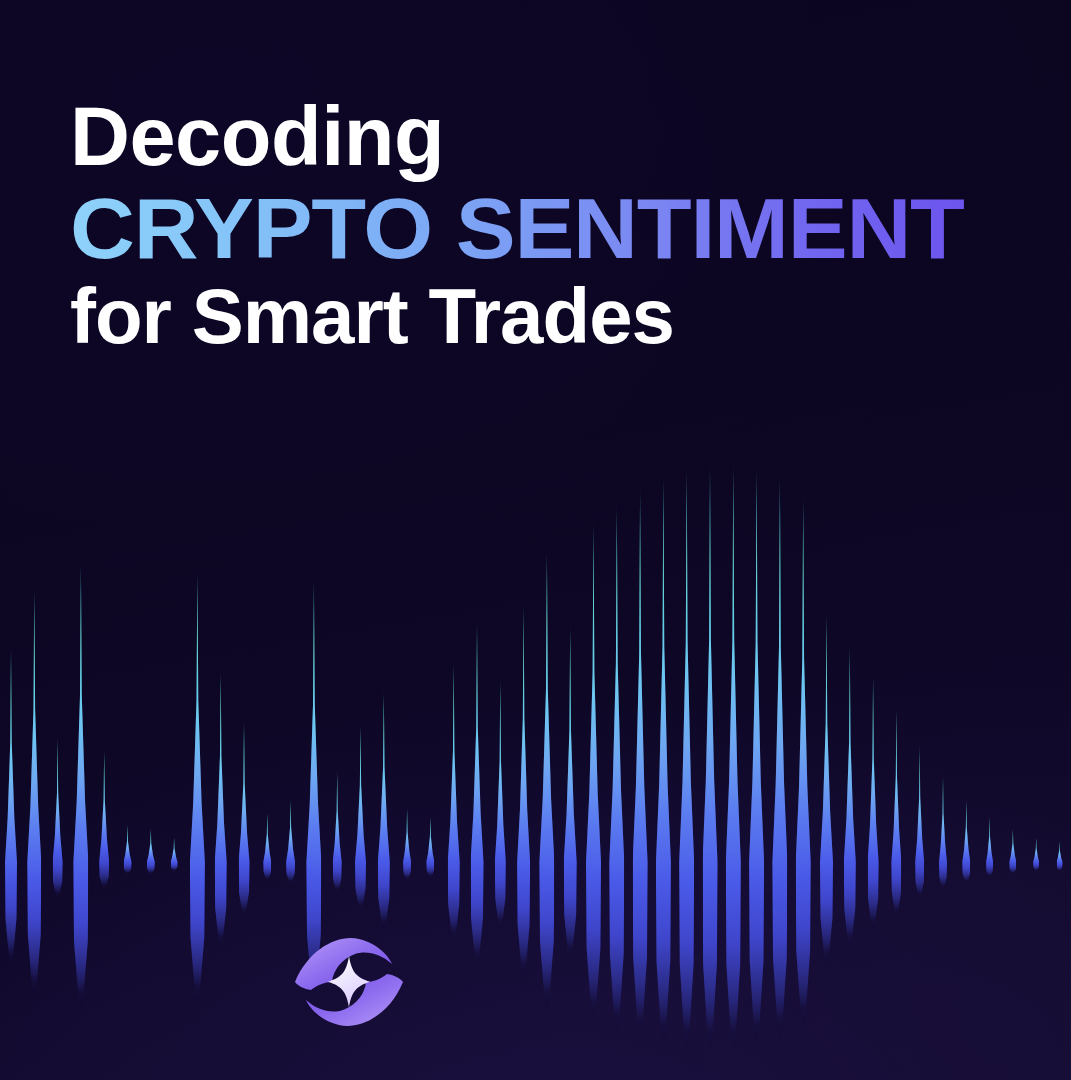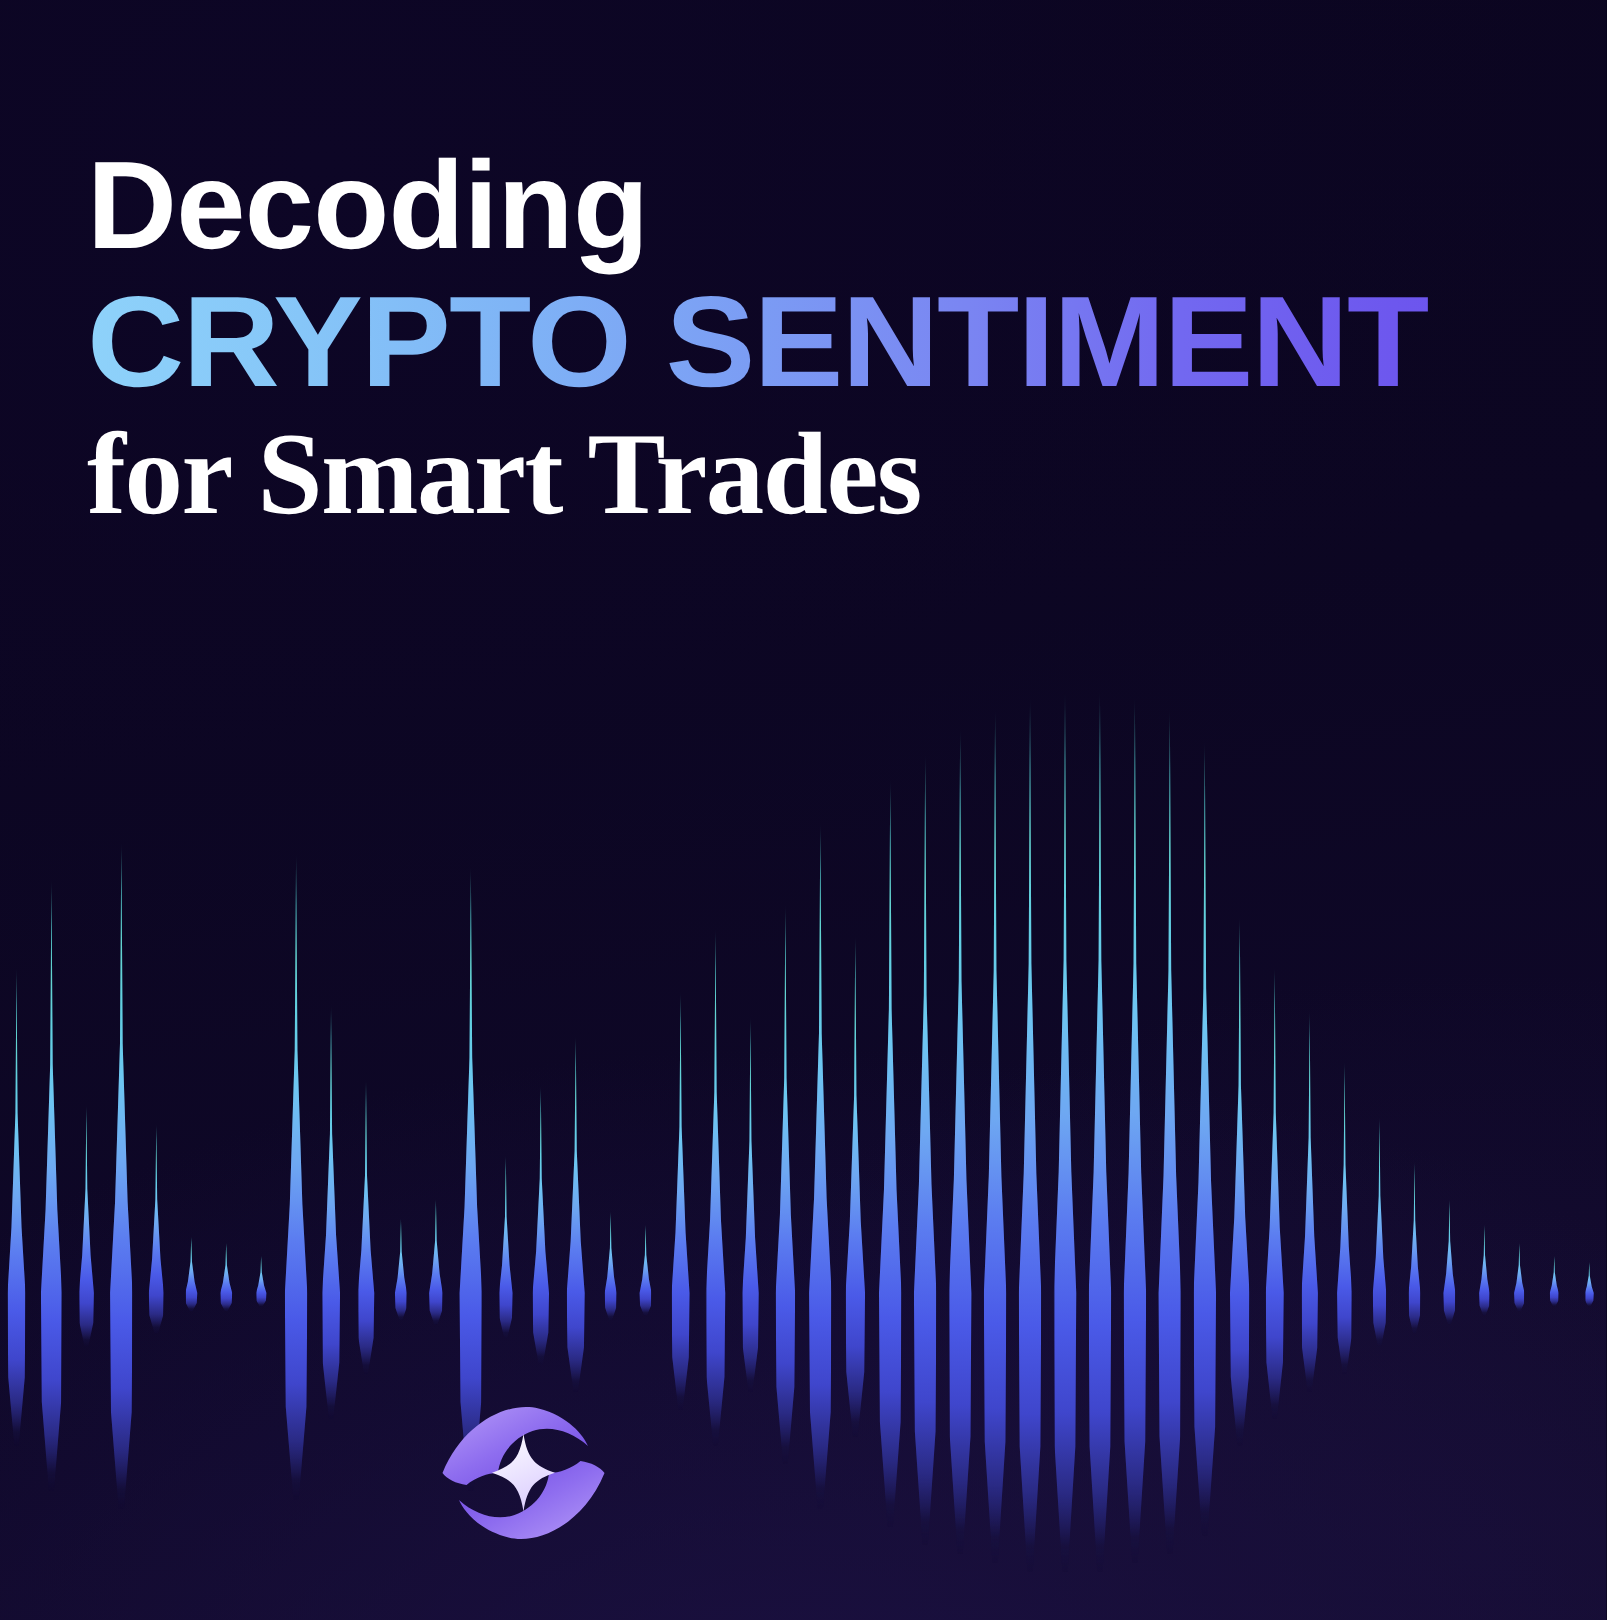--- a/index.html
+++ b/index.html
@@ -17,21 +17,21 @@
       radial-gradient(ellipse 90% 60% at 92% 96%, #160d33 0%, rgba(16,8,44,0) 60%),
       radial-gradient(ellipse 110% 80% at 20% 10%, #0d0626 0%, rgba(10,4,26,0) 70%),
       linear-gradient(170deg, #0b0520 0%, #0c0622 42%, #0f0829 78%, #130b2c 100%);
     font-family: "Liberation Sans", sans-serif;
     -webkit-font-smoothing: antialiased;
   }
 
   
   .headline {
     position: absolute;
-    left: 58px;
+    left: 70px;
     top: 96px;
     width: 970px;
     z-index: 5;
   }
   .hl-line {
     display: block;
     white-space: nowrap;
     font-family: "Liberation Sans", sans-serif;
   }
   .hl-1 {
@@ -63,21 +63,20 @@
     color: transparent;
     -webkit-text-fill-color: transparent;
     margin-bottom: 6px;
   }
   .hl-3 {
     font-size: 78px;
     line-height: 1.0;
     font-weight: 700;
     letter-spacing: -1px;
     color: #ffffff;
-    font-family: Liberation Serif, serif;
   }
 
   
   #wave {
     position: absolute;
     left: 0;
     top: 0;
     width: 1071px;
     height: 1080px;
     z-index: 2;

